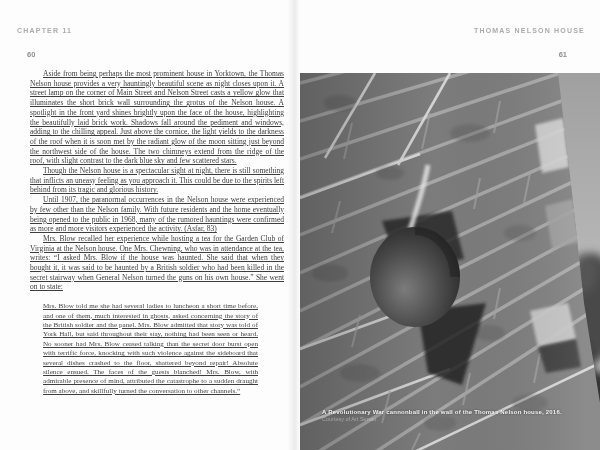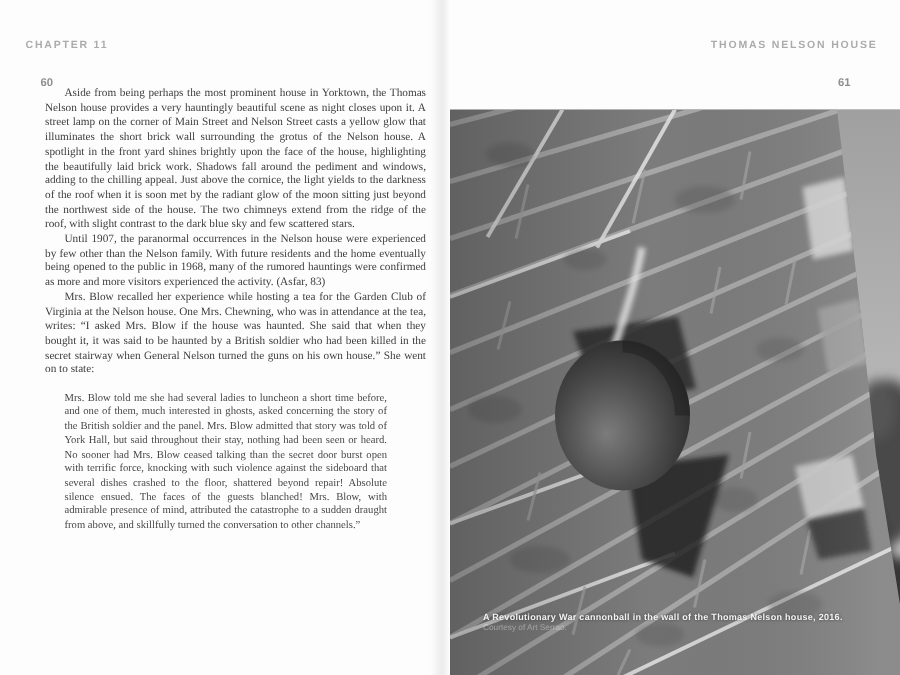--- a/index.html
+++ b/index.html
@@ -22,23 +22,24 @@
   .pagenum{
     position:absolute;top:50px;
     font-family:"Liberation Sans",sans-serif;
     font-size:7.5px;font-weight:bold;color:#8f8f8f;
   }
   .pagenum.left{left:27px;}
   .pagenum.right{right:33px;}
 
   
   .body-text{
-    position:absolute;left:30px;top:57px;width:254px;
+    position:absolute;left:30px;top:69px;width:254px;
     font-size:7.5px;line-height:9.7px;color:#3e3e3e;
     text-align:justify;
+    text-decoration:underline;
   }
   .body-text p{margin:0;text-indent:13px;}
   .body-text blockquote{
     margin:10px 26px 16px 13px;
     font-size:7.1px;line-height:9.4px;color:#474747;
     text-indent:0;
   }
 
   
   .gutter{
@@ -72,20 +73,21 @@
 <body>
 
 <div class="spread">
 
   <div>
     <div class="running-head left">CHAPTER 11</div>
     <div class="pagenum left">60</div>
 
     <div class="body-text">
       <p>Aside from being perhaps the most prominent house in Yorktown, the Thomas Nelson house provides a very hauntingly beautiful scene as night closes upon it. A street lamp on the corner of Main Street and Nelson Street casts a yellow glow that illuminates the short brick wall surrounding the grotus of the Nelson house. A spotlight in the front yard shines brightly upon the face of the house, highlighting the beautifully laid brick work. Shadows fall around the pediment and windows, adding to the chilling appeal. Just above the cornice, the light yields to the darkness of the roof when it is soon met by the radiant glow of the moon sitting just beyond the northwest side of the house. The two chimneys extend from the ridge of the roof, with slight contrast to the dark blue sky and few scattered stars.</p>
+      <p>Though the Nelson house is a spectacular sight at night, there is still something that inflicts an uneasy feeling as you approach it. This could be due to the spirits left behind from its tragic and glorious history.</p>
       <p>Until 1907, the paranormal occurrences in the Nelson house were experienced by few other than the Nelson family. With future residents and the home eventually being opened to the public in 1968, many of the rumored hauntings were confirmed as more and more visitors experienced the activity. (Asfar, 83)</p>
       <p>Mrs. Blow recalled her experience while hosting a tea for the Garden Club of Virginia at the Nelson house. One Mrs. Chewning, who was in attendance at the tea, writes: “I asked Mrs. Blow if the house was haunted. She said that when they bought it, it was said to be haunted by a British soldier who had been killed in the secret stairway when General Nelson turned the guns on his own house.” She went on to state:</p>
       <blockquote>Mrs. Blow told me she had several ladies to luncheon a short time before, and one of them, much interested in ghosts, asked concerning the story of the British soldier and the panel. Mrs. Blow admitted that story was told of York Hall, but said throughout their stay, nothing had been seen or heard. No sooner had Mrs. Blow ceased talking than the secret door burst open with terrific force, knocking with such violence against the sideboard that several dishes crashed to the floor, shattered beyond repair! Absolute silence ensued. The faces of the guests blanched! Mrs. Blow, with admirable presence of mind, attributed the catastrophe to a sudden draught from above, and skillfully turned the conversation to other channels.”</blockquote>
     </div>
   </div>
 
   <div class="gutter"></div>
 
   <div>
     <div class="running-head right">THOMAS NELSON HOUSE</div>

